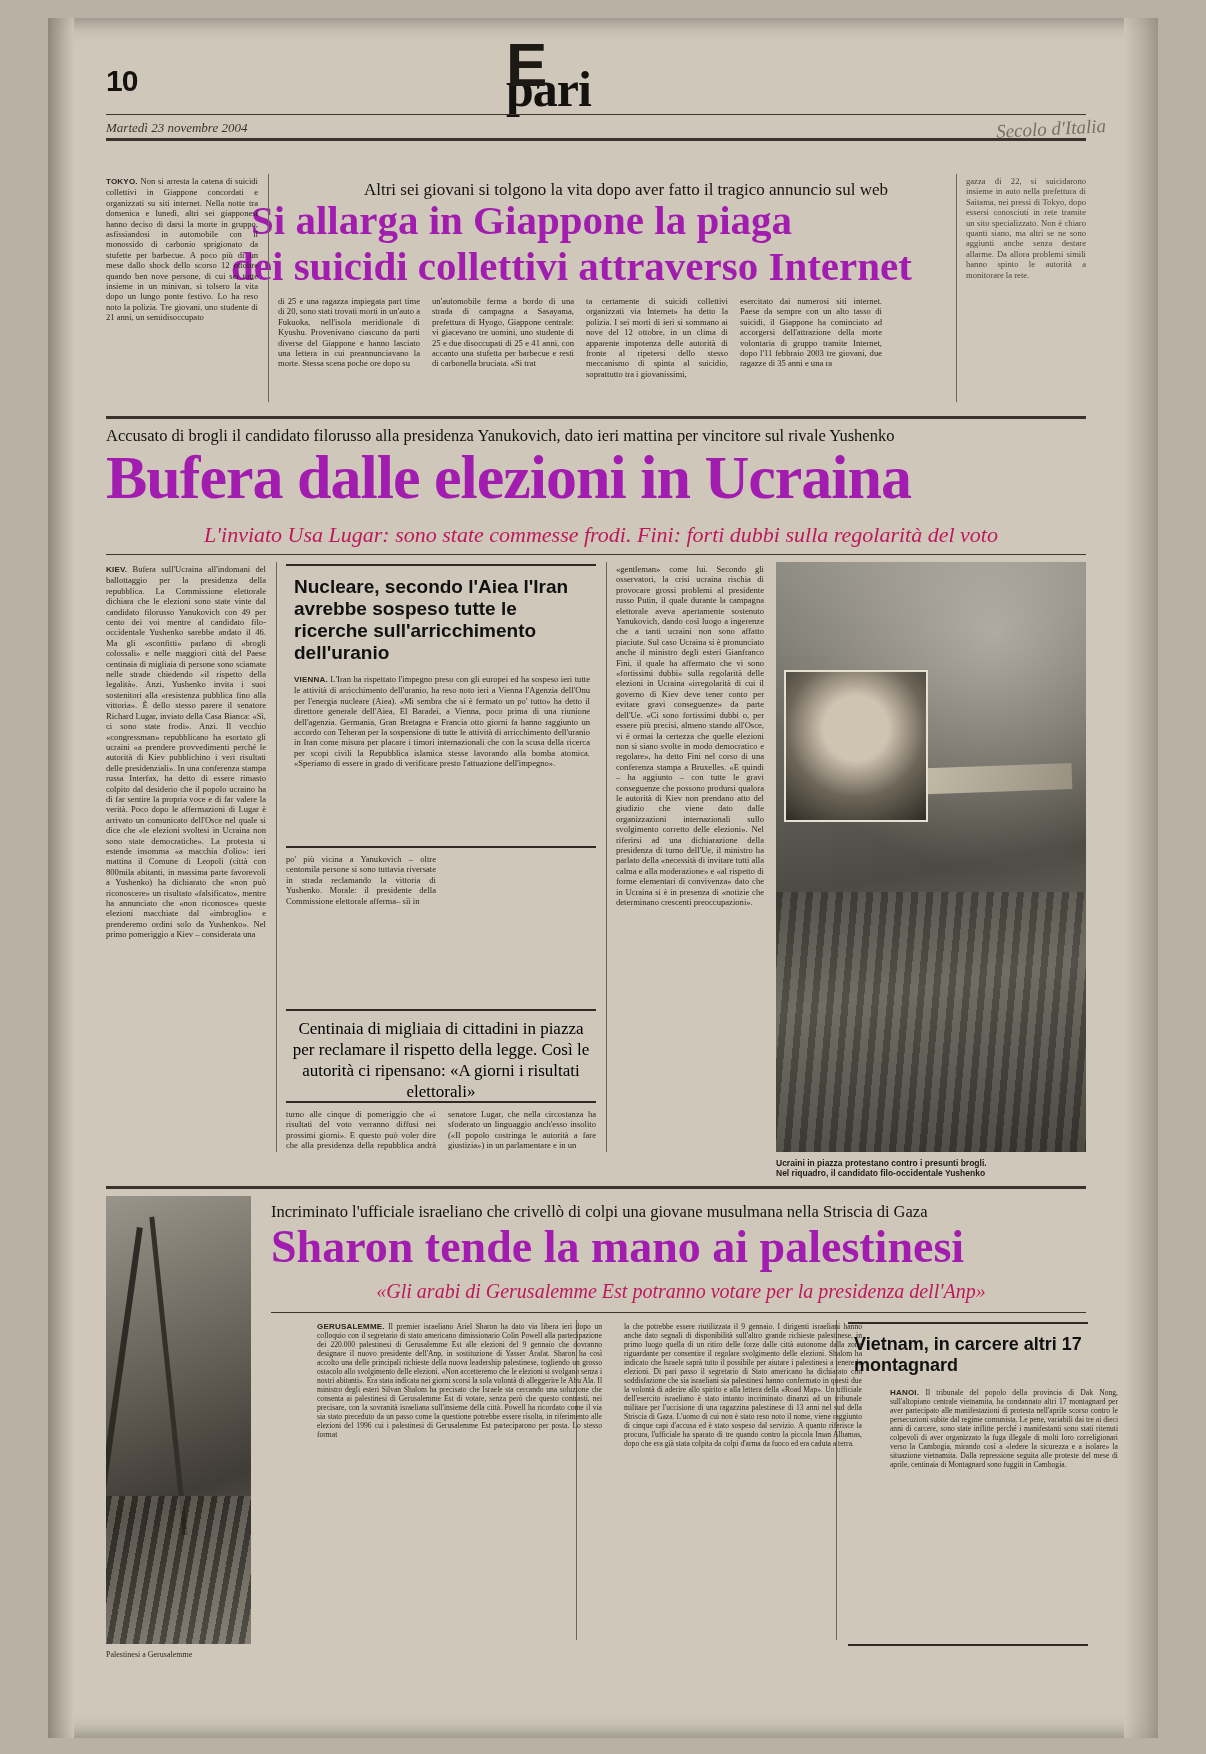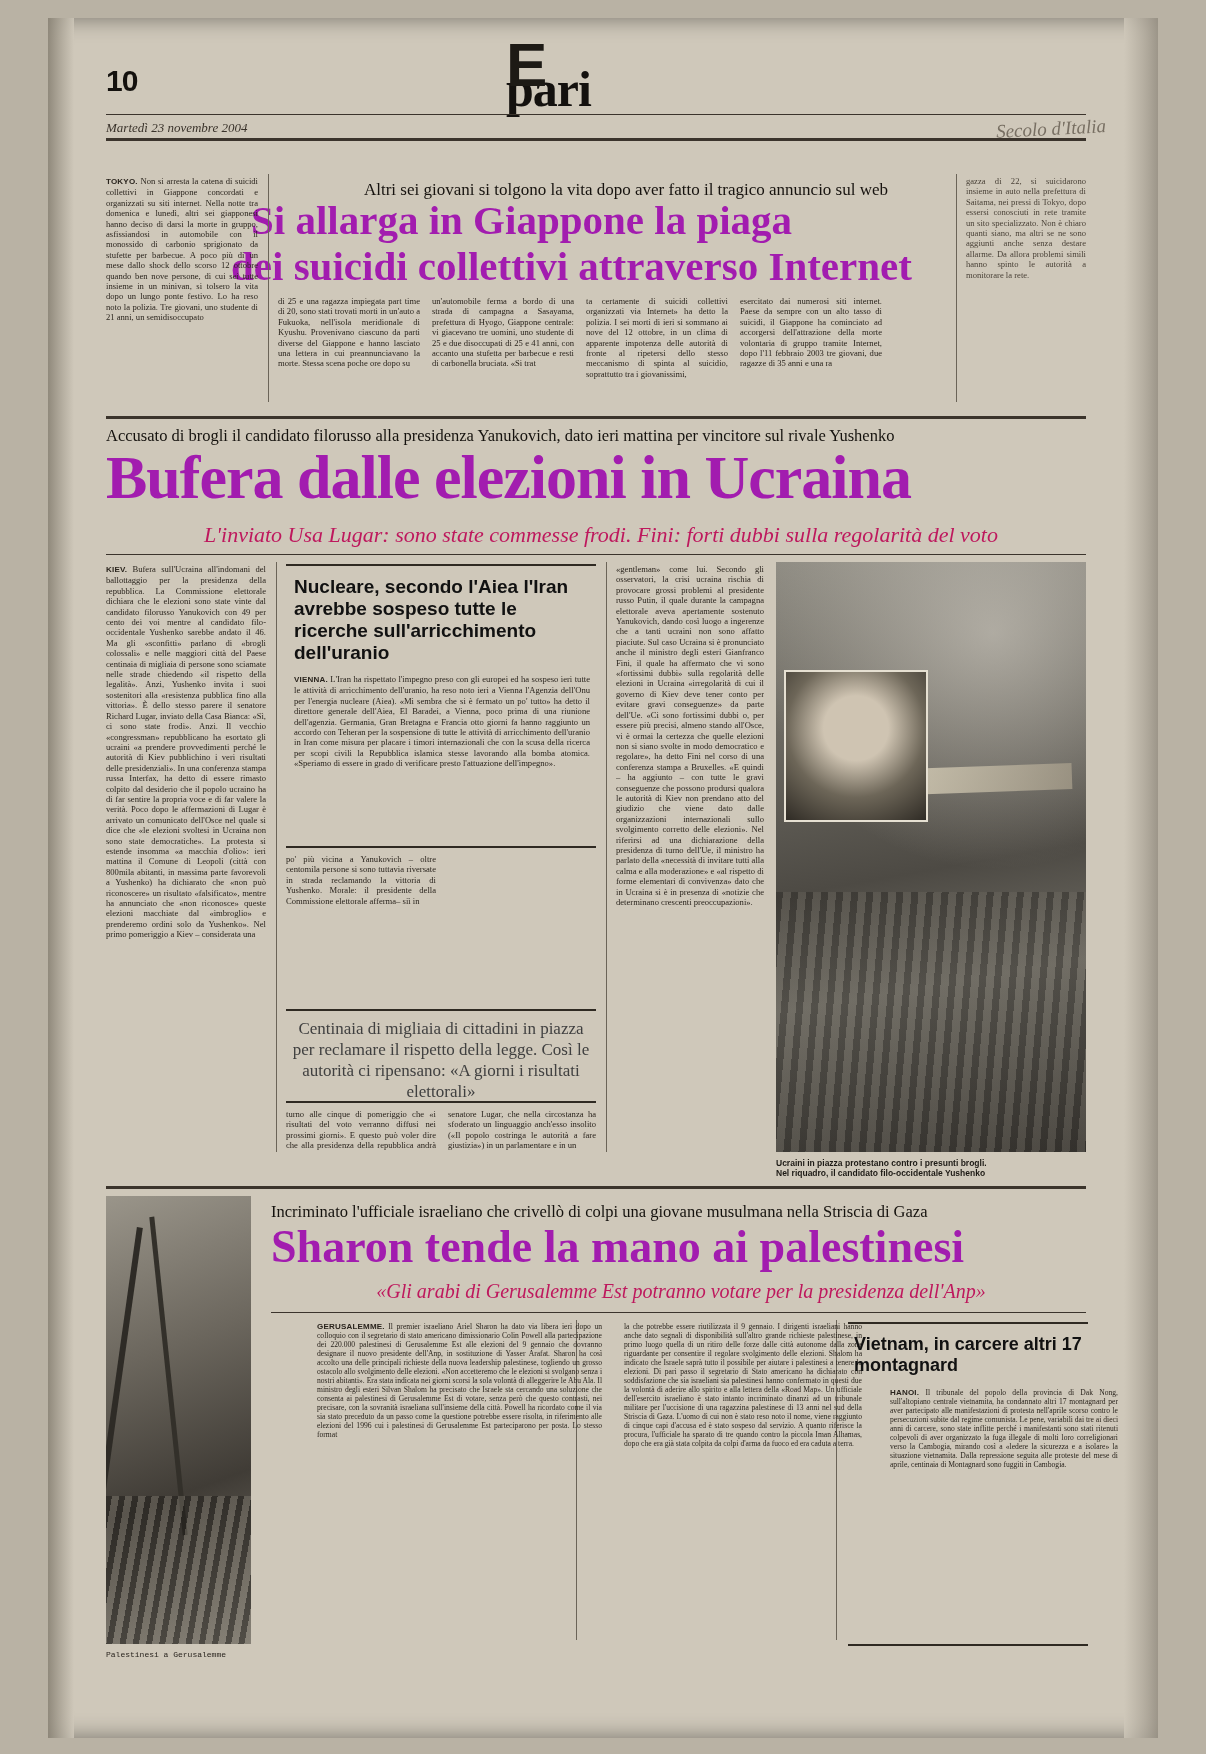--- a/index.html
+++ b/index.html
@@ -60,21 +60,21 @@
   
   .kicker{font-family:"Liberation Serif",serif;font-size:17px;color:#17130f;text-align:center;}
   .h-main{font-family:"Liberation Serif",serif;font-weight:bold;color:#a21caf;text-align:left;line-height:1.02;}
   .h-sub{font-family:"Liberation Serif",serif;font-style:italic;color:#be185d;text-align:center;}
 
   .box{position:absolute;border-top:2px solid #2f2a22;border-bottom:2px solid #2f2a22;}
   .boxhead{font-family:"Liberation Sans",sans-serif;font-weight:bold;font-size:19px;line-height:22px;color:#111;}
 
   .photo{position:absolute;overflow:hidden;background:#6d6a63;}
   .cap{position:absolute;font-family:"Liberation Sans",sans-serif;font-weight:bold;font-size:8.5px;color:#1d1a15;line-height:10px;}
-  .capthin{position:absolute;font-family:Liberation Mono, monospace;font-size:8px;color:#2a251f;}
+  .capthin{position:absolute;font-family:Liberation Serif, serif;font-size:8px;color:#2a251f;}
 
   .vr{position:absolute;width:1px;background:#6b6458;}
 </style>
 </head>
 <body>
 
 <div id="page">
 <div class="inner">
 
   <div class="folio">10</div>
@@ -128,21 +128,21 @@
 La protesta si estende insomma «a macchia d'olio»: ieri mattina il Comune di Leopoli (città con 800mila abitanti, in massima parte favorevoli a Yushenko) ha dichiarato che «non può riconoscere» un risultato «falsificato», mentre ha annunciato che «non riconosce» queste elezioni macchiate dal «imbroglio» e prenderemo ordini solo da Yushenko». Nel primo pomeriggio a Kiev – considerata una</span></div>
 
   <div class="box" style="left:210px;top:530px;width:310px;height:280px;">
     <div class="boxhead" style="padding:10px 8px 6px 8px;">Nucleare, secondo l'Aiea l'Iran avrebbe sospeso tutte le ricerche sull'arricchimento dell'uranio</div>
     <div class="col" style="position:relative;left:0;top:0;width:296px;height:148px;padding:4px 8px 0 8px;"><b class="lead">VIENNA.</b> <span>L'Iran ha rispettato l'impegno preso con gli europei ed ha sospeso ieri tutte le attività di arricchimento dell'uranio, ha reso noto ieri a Vienna l'Agenzia dell'Onu per l'energia nucleare (Aiea). «Mi sembra che si è fermato un po' tutto» ha detto il direttore generale dell'Aiea, El Baradei, a Vienna, poco prima di una riunione dell'agenzia. Germania, Gran Bretagna e Francia otto giorni fa hanno raggiunto un accordo con Teheran per la sospensione di tutte le attività di arricchimento dell'uranio in Iran come misura per placare i timori internazionali che con la scusa della ricerca per scopi civili la Repubblica islamica stesse lavorando alla bomba atomica. «Speriamo di essere in grado di verificare presto l'attuazione dell'impegno».</span></div>
   </div>
 
   <div class="col" style="left:210px;top:820px;width:150px;height:150px;">po' più vicina a Yanukovich – oltre centomila persone si sono tuttavia riversate in strada reclamando la vittoria di Yushenko. Morale: il presidente della Commissione elettorale afferma– siì in</div>
 
   <div class="box" style="left:210px;top:975px;width:310px;height:90px;border-top:2px solid #2f2a22;border-bottom:2px solid #2f2a22;">
-    <div style="font-size:17px;line-height:21px;text-align:center;padding:7px 6px 0 6px;color:#404040;">Centinaia di migliaia di cittadini in piazza per reclamare il rispetto della legge. Così le autorità ci ripensano: «A giorni i risultati elettorali»</div>
+    <div style="font-size:17px;line-height:21px;text-align:center;padding:7px 6px 0 6px;color:#000000;">Centinaia di migliaia di cittadini in piazza per reclamare il rispetto della legge. Così le autorità ci ripensano: «A giorni i risultati elettorali»</div>
   </div>
 
   <div class="col" style="left:210px;top:1075px;width:150px;height:44px;">turno alle cinque di pomeriggio che «i risultati del voto verranno diffusi nei prossimi giorni». E questo può voler dire che alla presidenza della repubblica andrà il</div>
   <div class="col" style="left:372px;top:1075px;width:148px;height:44px;">senatore Lugar, che nella circostanza ha sfoderato un linguaggio anch'esso insolito («Il popolo costringa le autorità a fare giustizia») in un parlamentare e in un</div>
 
   <div class="col" style="left:540px;top:530px;width:148px;height:588px;">«gentleman» come lui.
 
 Secondo gli osservatori, la crisi ucraina rischia di provocare grossi problemi al presidente russo Putin, il quale durante la campagna elettorale aveva apertamente sostenuto Yanukovich, dando così luogo a ingerenze che a tanti ucraini non sono affatto piaciute.
 
 Sul caso Ucraina si è pronunciato anche il ministro degli esteri Gianfranco Fini, il quale ha affermato che vi sono «fortissimi dubbi» sulla regolarità delle elezioni in Ucraina «irregolarità di cui il governo di Kiev deve tener conto per evitare gravi conseguenze» da parte dell'Ue. «Ci sono fortissimi dubbi o, per essere più precisi, almeno stando all'Osce, vi è ormai la certezza che quelle elezioni non si siano svolte in modo democratico e regolare», ha detto Fini nel corso di una conferenza stampa a Bruxelles. «E quindi – ha aggiunto – con tutte le gravi conseguenze che possono prodursi qualora le autorità di Kiev non prendano atto del giudizio che viene dato dalle organizzazioni internazionali sullo svolgimento corretto delle elezioni». Nel riferirsi ad una dichiarazione della presidenza di turno dell'Ue, il ministro ha parlato della «necessità di invitare tutti alla calma e alla moderazione» e «al rispetto di forme elementari di convivenza» dato che in Ucraina si è in presenza di «notizie che determinano crescenti preoccupazioni».</div>

